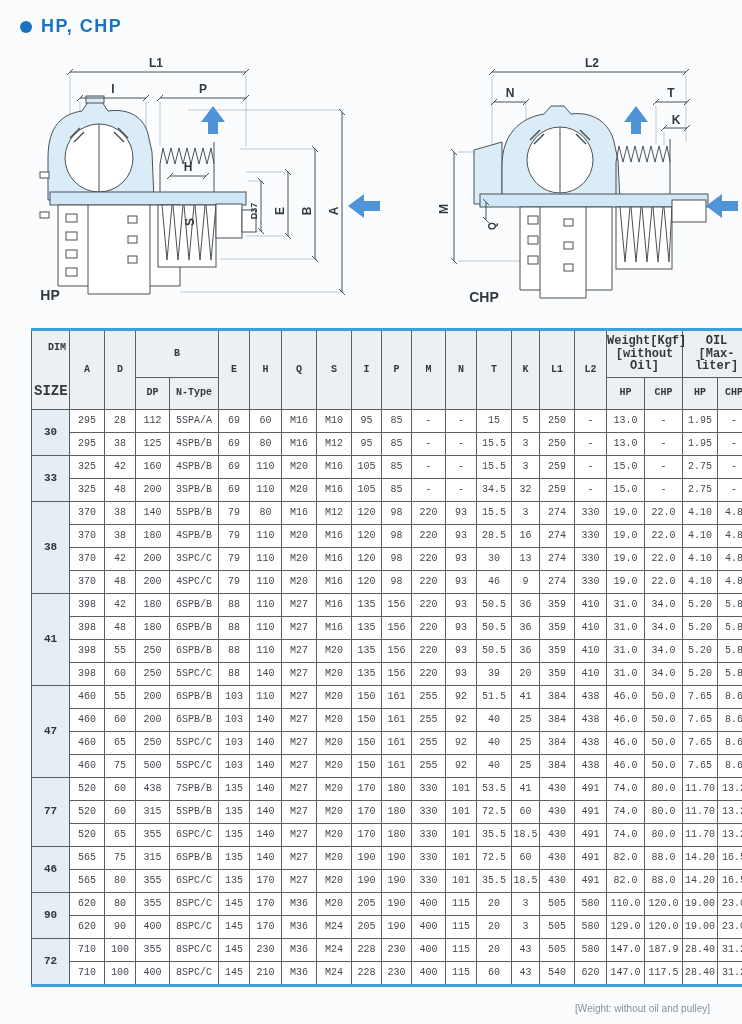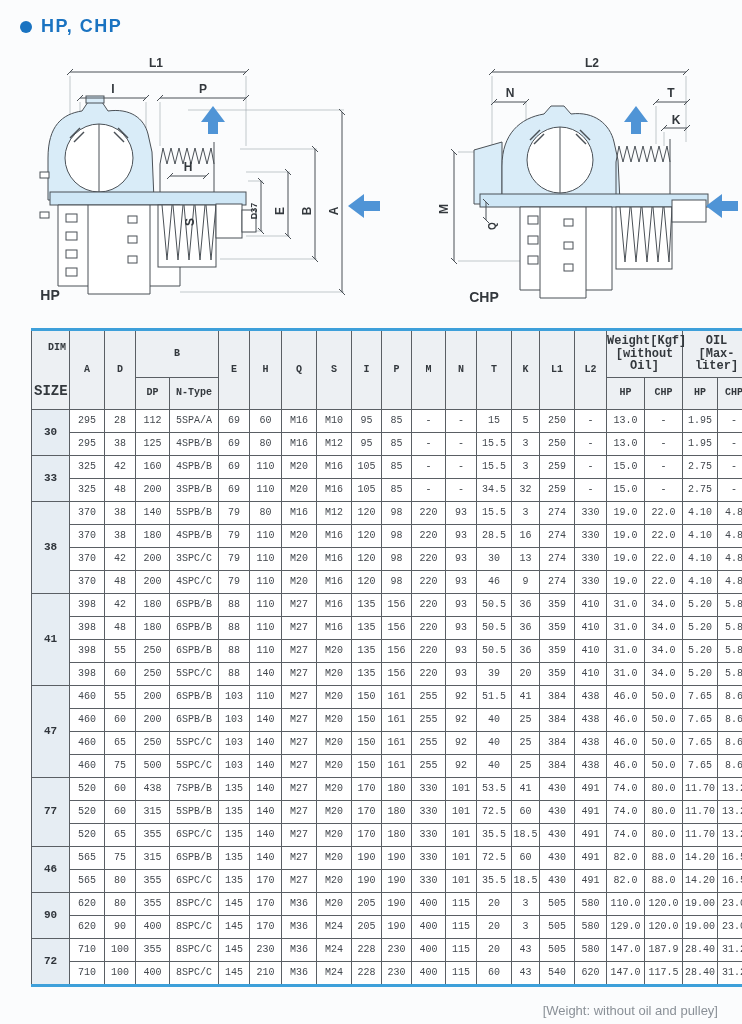--- a/index.html
+++ b/index.html
@@ -22,21 +22,21 @@
   .dim-table tbody td{height:22px;}
   .dim-table td.size-cell{background:#e6edf3;font-weight:bold;font-size:11px;color:#2f343a;}
   tr.hrow1 th{height:46px;}
   tr.hrow2 th{height:31px;}
   th.corner{position:relative;padding:0;
     background:linear-gradient(to bottom right,rgba(0,0,0,0) calc(50% - 0.7px),#5a5f64 calc(50% - 0.7px),#5a5f64 calc(50% + 0.7px),rgba(0,0,0,0) calc(50% + 0.7px)),#edf0f3;}
   .corner-dim{position:absolute;top:12px;right:3px;font-size:10px;}
   .corner-size{position:absolute;bottom:10px;left:2px;font-size:14px;}
   th.grp div{font-size:12px;}
   tr.group-start td{border-top-width:1.6px;}
-  .footer-note{position:absolute;right:24px;top:1003px;font-size:13px;color:#8a9097;}
+  .footer-note{position:absolute;right:32px;top:1003px;font-size:10px;color:#8a9097;}
 </style>
 </head>
 <body>
 
 <div class="page">
 
   <div class="title-row">
     <span class="bullet"></span>
     <span class="title-text">HP, CHP</span>
   </div>

